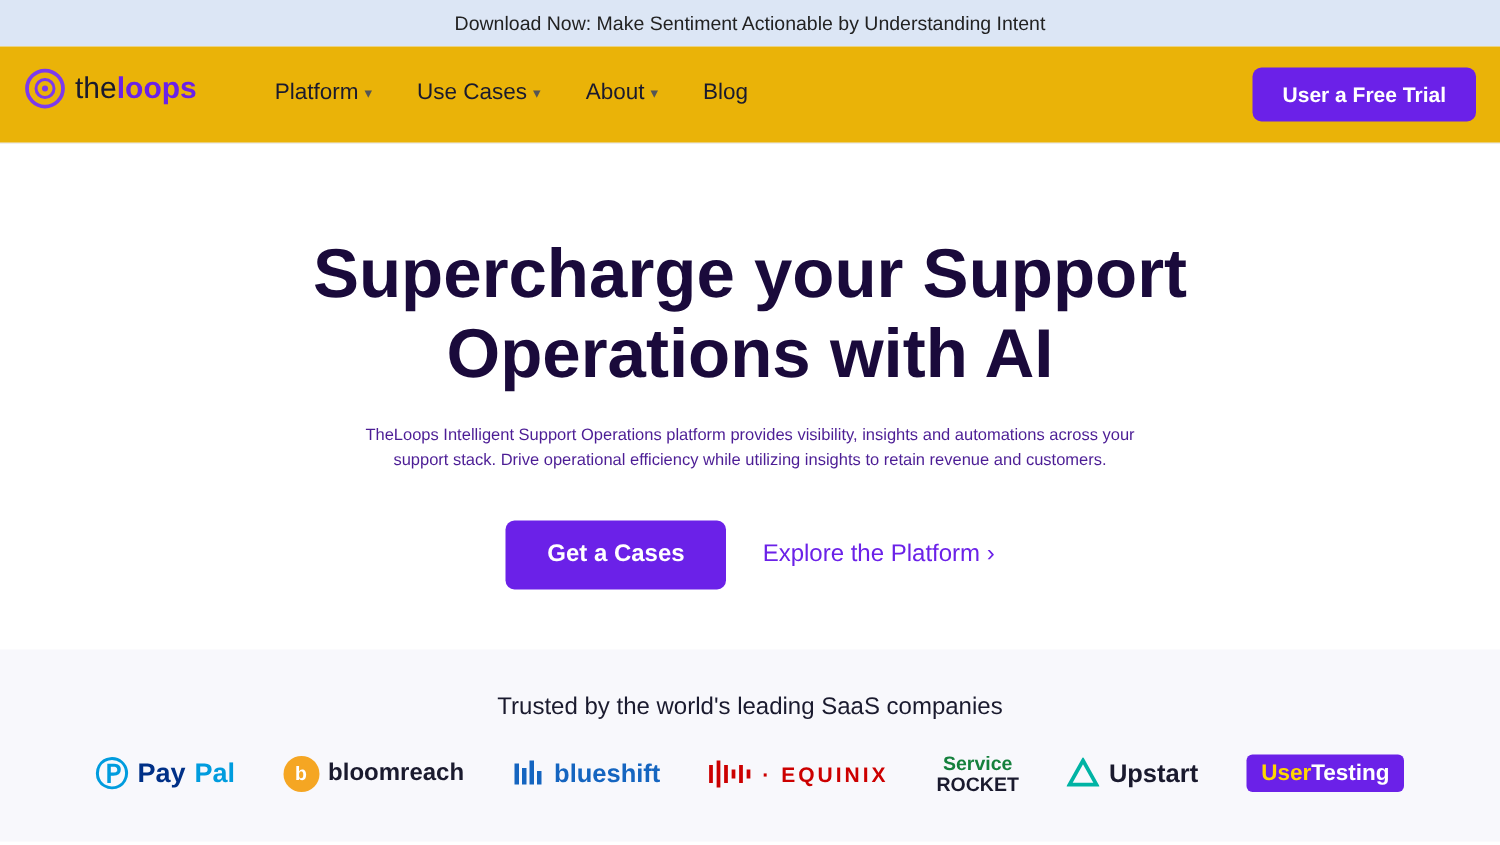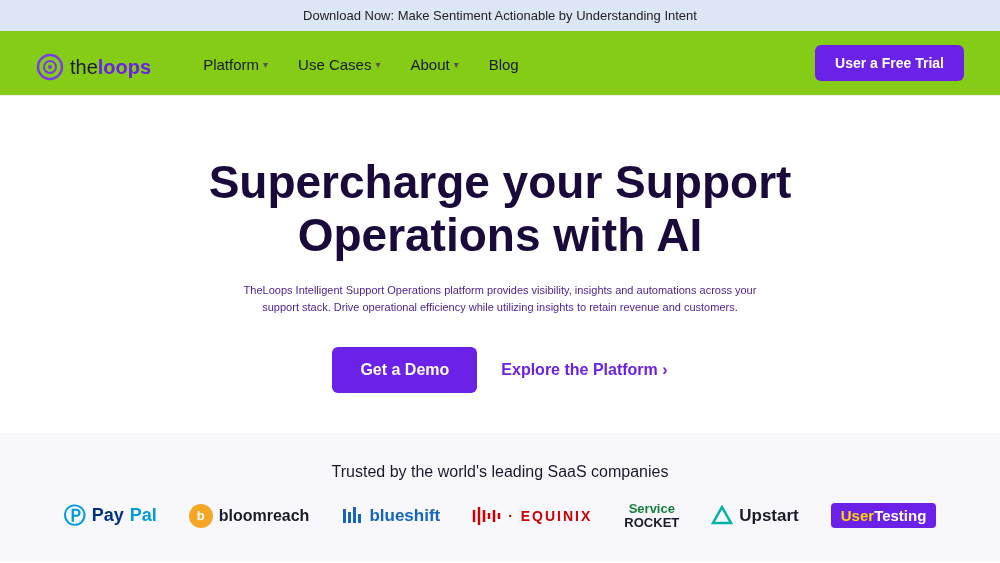--- a/index.html
+++ b/index.html
@@ -11,23 +11,23 @@
       text-align: center;
       padding: 8px;
       font-size: 13px;
       color: #222;
     }
     .top-banner strong { font-weight: 400; }
 
     
     nav {
       display: flex;
-      align-items: flex-end;
-      padding: 14px 36px;
-      background: #84cc16;
+      align-items: flex-start;
+      padding: 14px 16px;
+      background: #eab308;
       border-bottom: 1px solid #eee;
     }
     .logo {
       display: flex;
       align-items: center;
       gap: 6px;
       margin-right: 40px;
       text-decoration: none;
     }
     .logo-icon {
@@ -104,21 +104,21 @@
       border: none;
       border-radius: 6px;
       padding: 14px 28px;
       font-size: 16px;
       font-weight: 700;
       cursor: pointer;
     }
     .btn-link {
       color: #6b21e8;
       font-size: 16px;
-      font-weight: 700;
+      font-weight: 400;
       text-decoration: none;
       display: flex;
       align-items: center;
       gap: 4px;
     }
 
     
     .trusted {
       background: #f8f8fc;
       padding: 30px 40px;
@@ -192,21 +192,21 @@
     </li>
   </ul>
 
   <a href="#" class="nav-cta" style="text-decoration:none; background:#6b21e8; color:#fff; border-radius:6px; padding:10px 20px; font-weight:600; font-size:14px;">User a Free Trial</a>
 </nav>
 
 <section class="hero">
   <h1>Supercharge your Support Operations with AI</h1>
   <p>TheLoops Intelligent Support Operations platform provides visibility, insights and automations across your support stack. Drive operational efficiency while utilizing insights to retain revenue and customers.</p>
   <div class="hero-buttons">
-    <button class="btn-primary">Get a Demo</button>
+    <button class="btn-primary">Get a Cases</button>
     <a href="#" class="btn-link">Explore the Platform ›</a>
   </div>
 </section>
 
 <section class="trusted">
   <div class="trusted-title">Trusted by the world's leading SaaS companies</div>
   <div class="logos">
 
     <div class="logo-item">
       <span class="paypal-icon" style="color:#009cde; font-size:22px;">Ⓟ</span>

